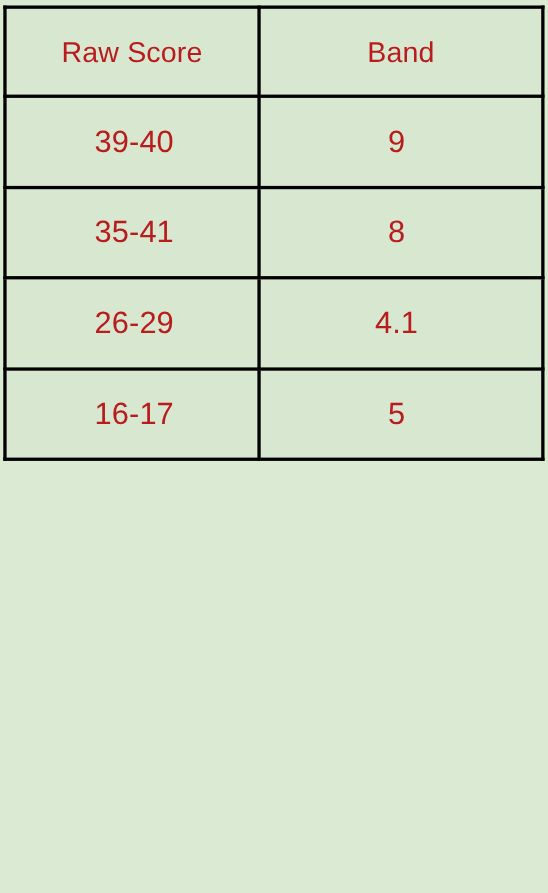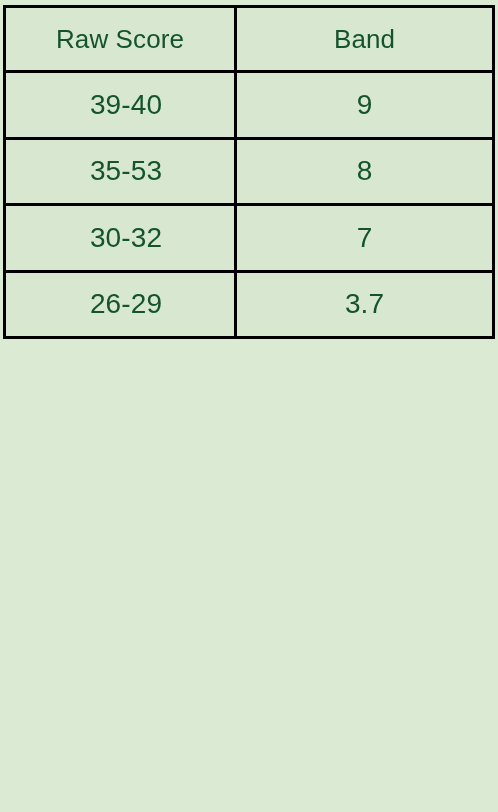--- a/index.html
+++ b/index.html
@@ -29,24 +29,24 @@
     table-layout: fixed;
     background: #d7e7d0;
   }
   .score-table col.col-raw { width: 231px; }
   .score-table col.col-band { width: 258px; }
 
   .score-table th,
   .score-table td {
     border: 3px solid #000000;
     background: #d7e7d0;
-    color: #14532d;
+    color: #b91c1c;
     text-align: center;
     vertical-align: middle;
-    padding: 0;
+    padding: 8px;
     font-weight: 400;
   }
   .score-table th {
     height: 62px;
     font-size: 26px;
     letter-spacing: 0.1px;
   }
   .score-table td {
     height: 63.5px;
     font-size: 28px;
@@ -75,26 +75,26 @@
         <th>Raw Score</th>
         <th>Band</th>
       </tr>
     </thead>
     <tbody>
         <tr>
           <td class="cell-raw">39-40</td>
           <td class="cell-band">9</td>
         </tr>
         <tr>
-          <td class="cell-raw">35-53</td>
+          <td class="cell-raw">35-41</td>
           <td class="cell-band">8</td>
         </tr>
         <tr>
-          <td class="cell-raw">30-32</td>
-          <td class="cell-band">7</td>
+          <td class="cell-raw">26-29</td>
+          <td class="cell-band">4.1</td>
         </tr>
         <tr>
-          <td class="cell-raw">26-29</td>
-          <td class="cell-band">3.7</td>
+          <td class="cell-raw">16-17</td>
+          <td class="cell-band">5</td>
         </tr>
       </tbody>
   </table>
 </div>
 
 </body></html>

